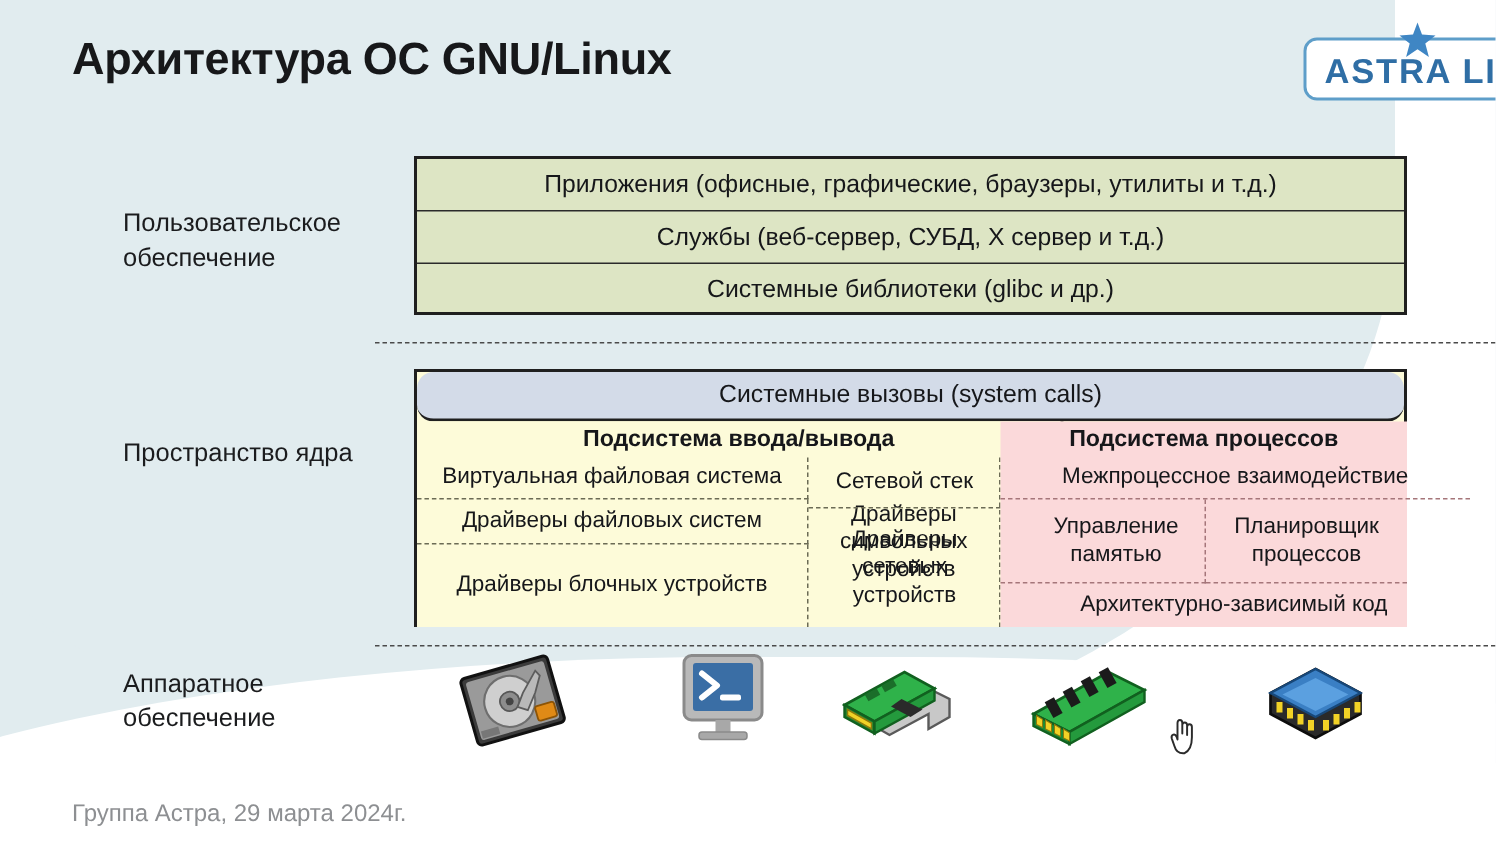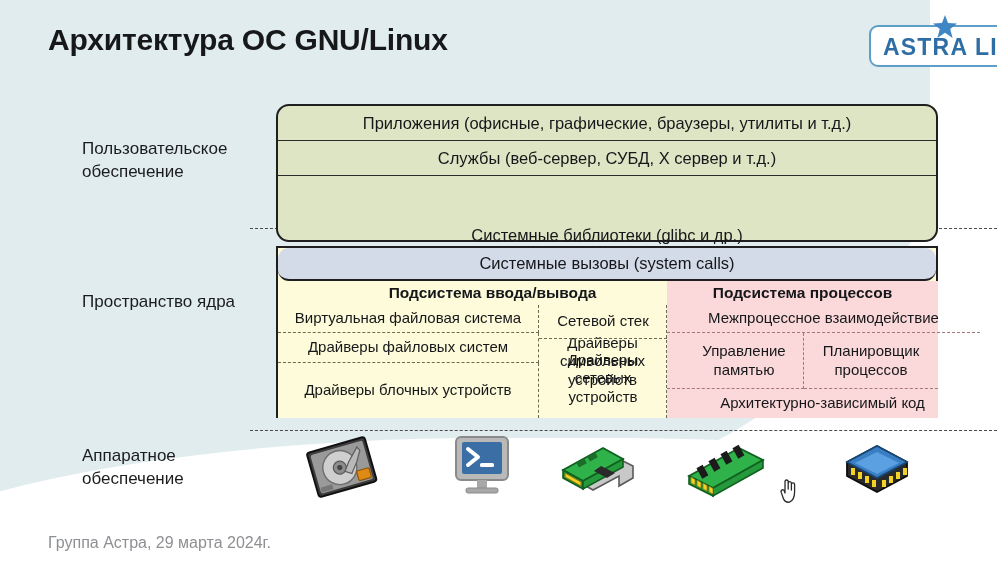--- a/index.html
+++ b/index.html
@@ -86,31 +86,31 @@
   #sep-1{top:228px;}
   #sep-2{top:430px;}
 
   
   .frame{
     position:absolute;
     border:2px solid #1f1f1f;
     box-sizing:border-box;
   }
   
-  #user-stack{left:276px;top:104px;width:662px;height:138px;background:#dde5c4;border-radius:13px;}
+  #user-stack{left:276px;top:104px;width:662px;height:106px;background:#dde5c4;}
   .user-row{
     position:absolute;left:0;width:100%;
     display:flex;align-items:center;justify-content:center;
     font-size:16.5px;color:#16171a;
     box-sizing:border-box;
     text-align:center;
   }
   #user-row-0{top:0;height:35px;border-bottom:1.5px solid #2a2a2a;}
   #user-row-1{top:35px;height:35px;border-bottom:1.5px solid #2a2a2a;}
-  #user-row-2{top:70px;height:34px;margin-top:42px;}
+  #user-row-2{top:70px;height:34px;}
 
   
   #kernel-block{left:276px;top:246px;width:662px;height:172px;background:#fdfbd9;}
   #syscalls{
     position:absolute;left:0;top:0;width:100%;height:33px;
     background:#d3dbe8;
     border-bottom:2px solid #1f1f1f;
     display:flex;align-items:center;justify-content:center;
     font-size:16.5px;color:#16171a;
     box-sizing:border-box;

